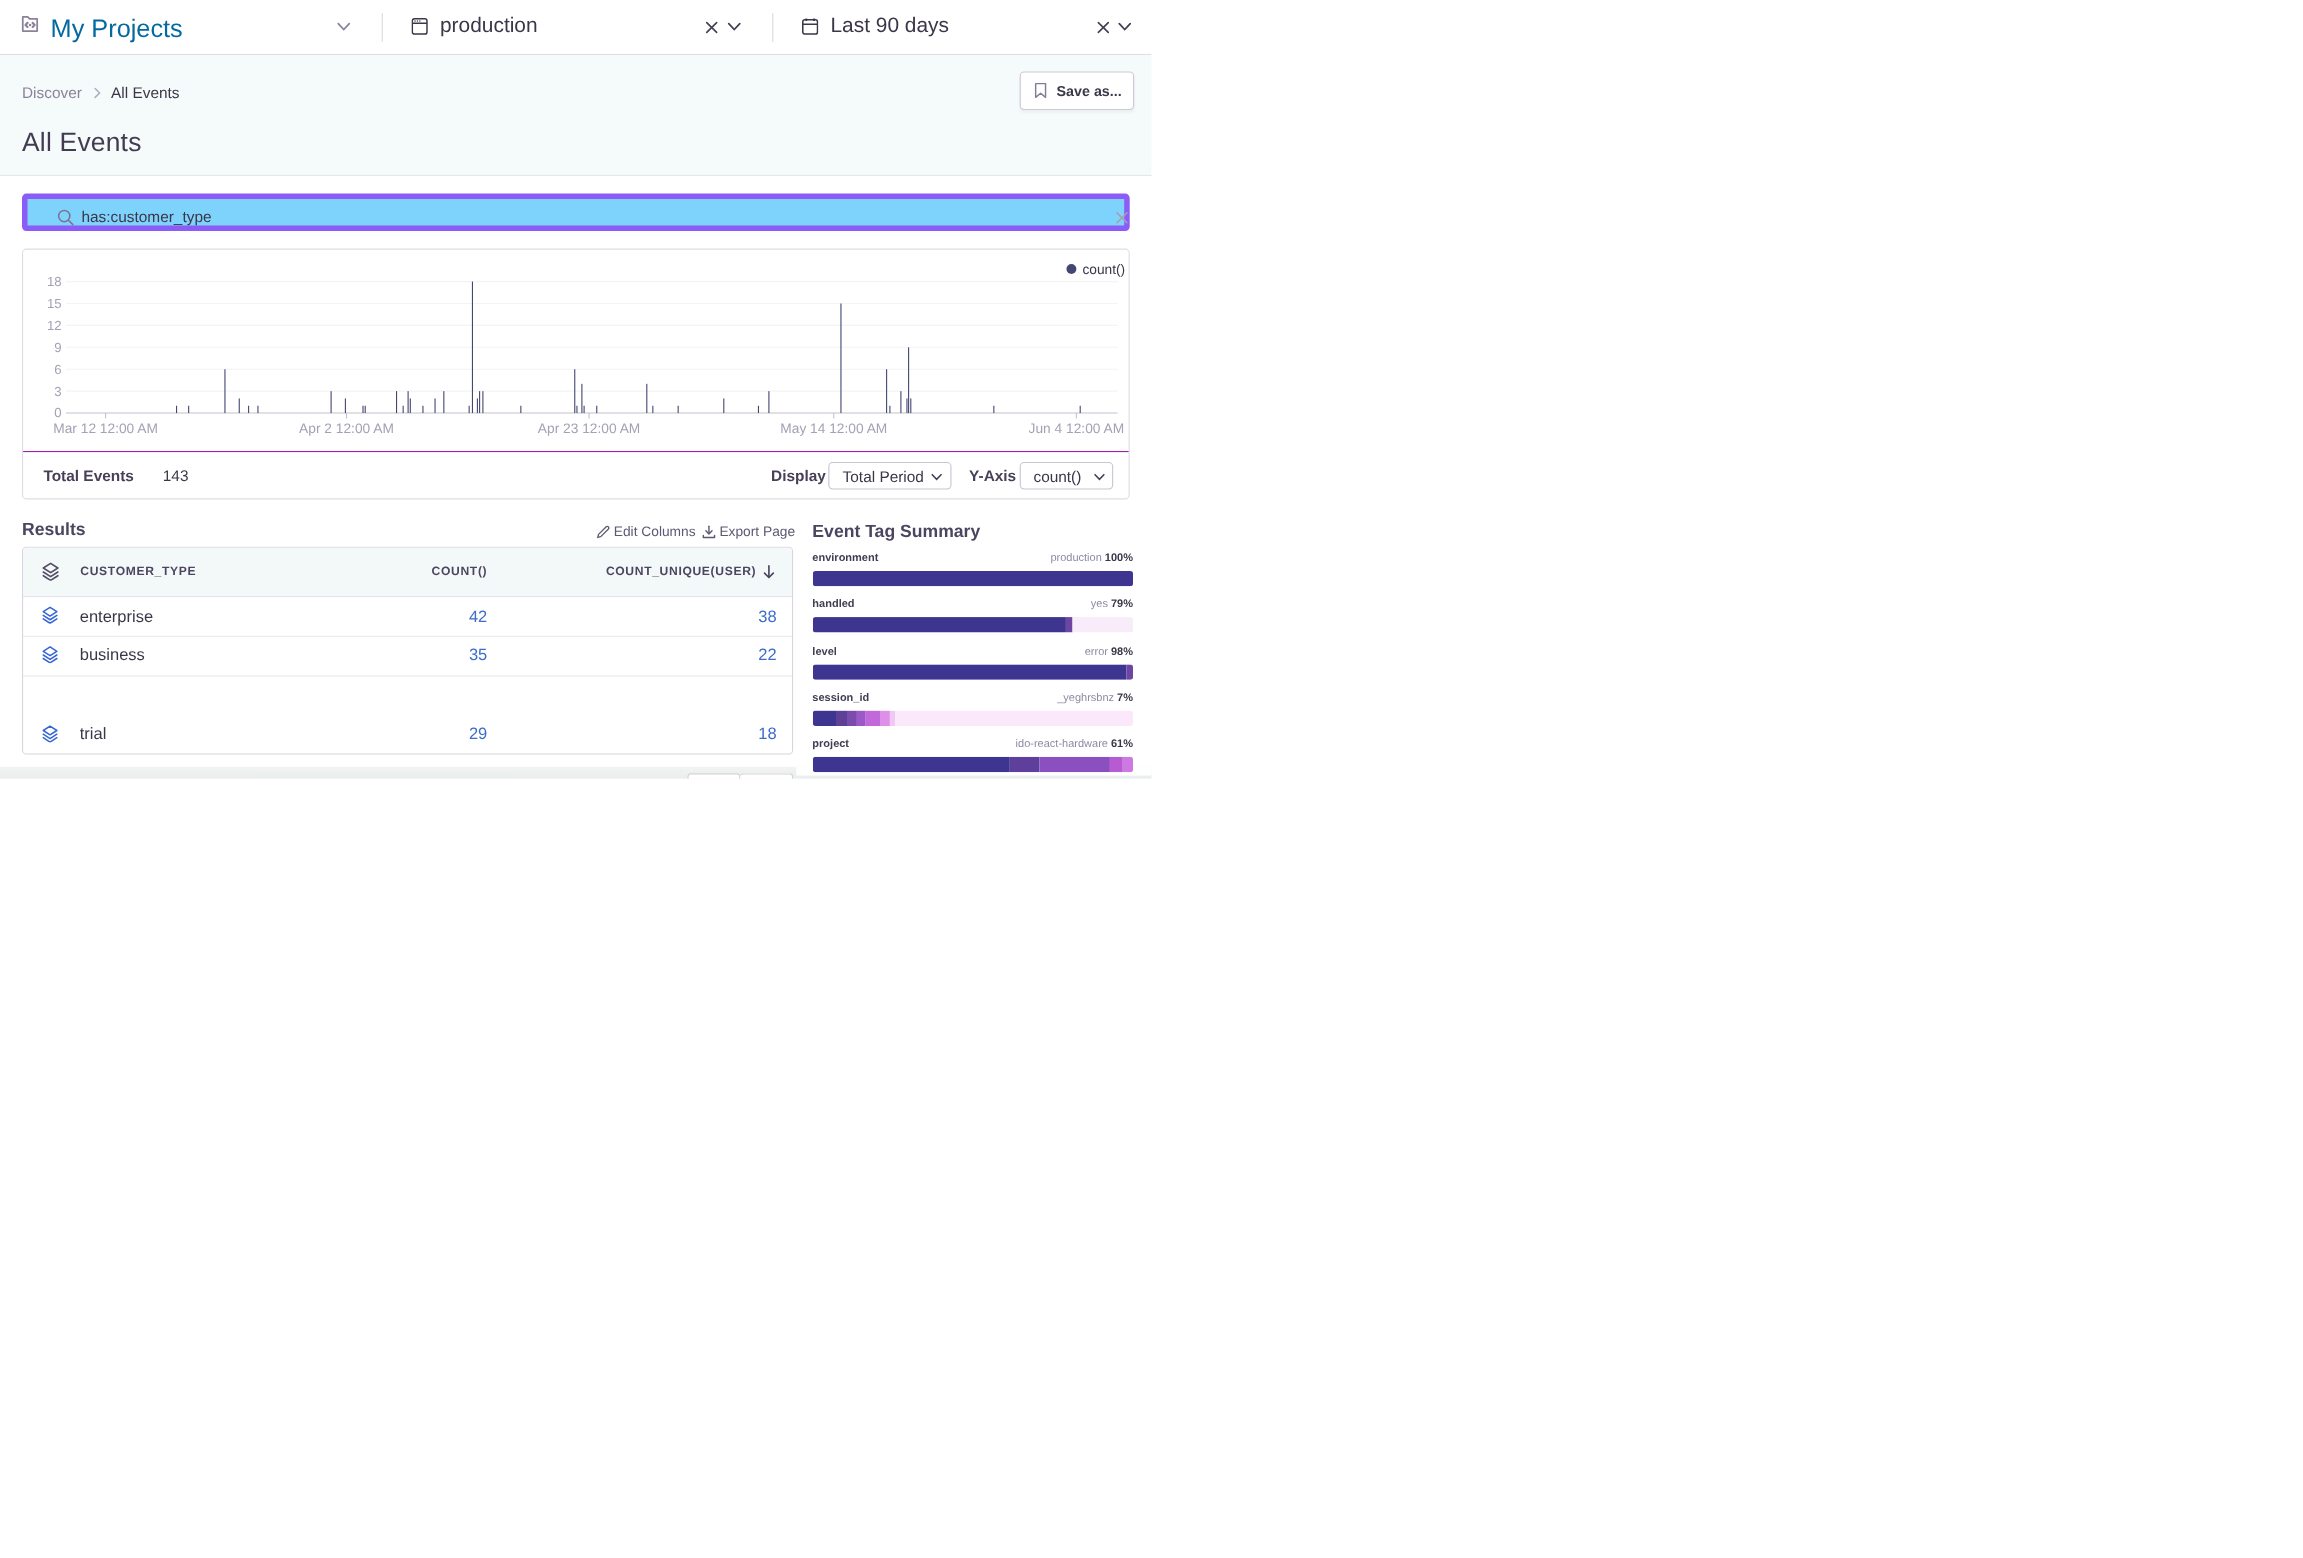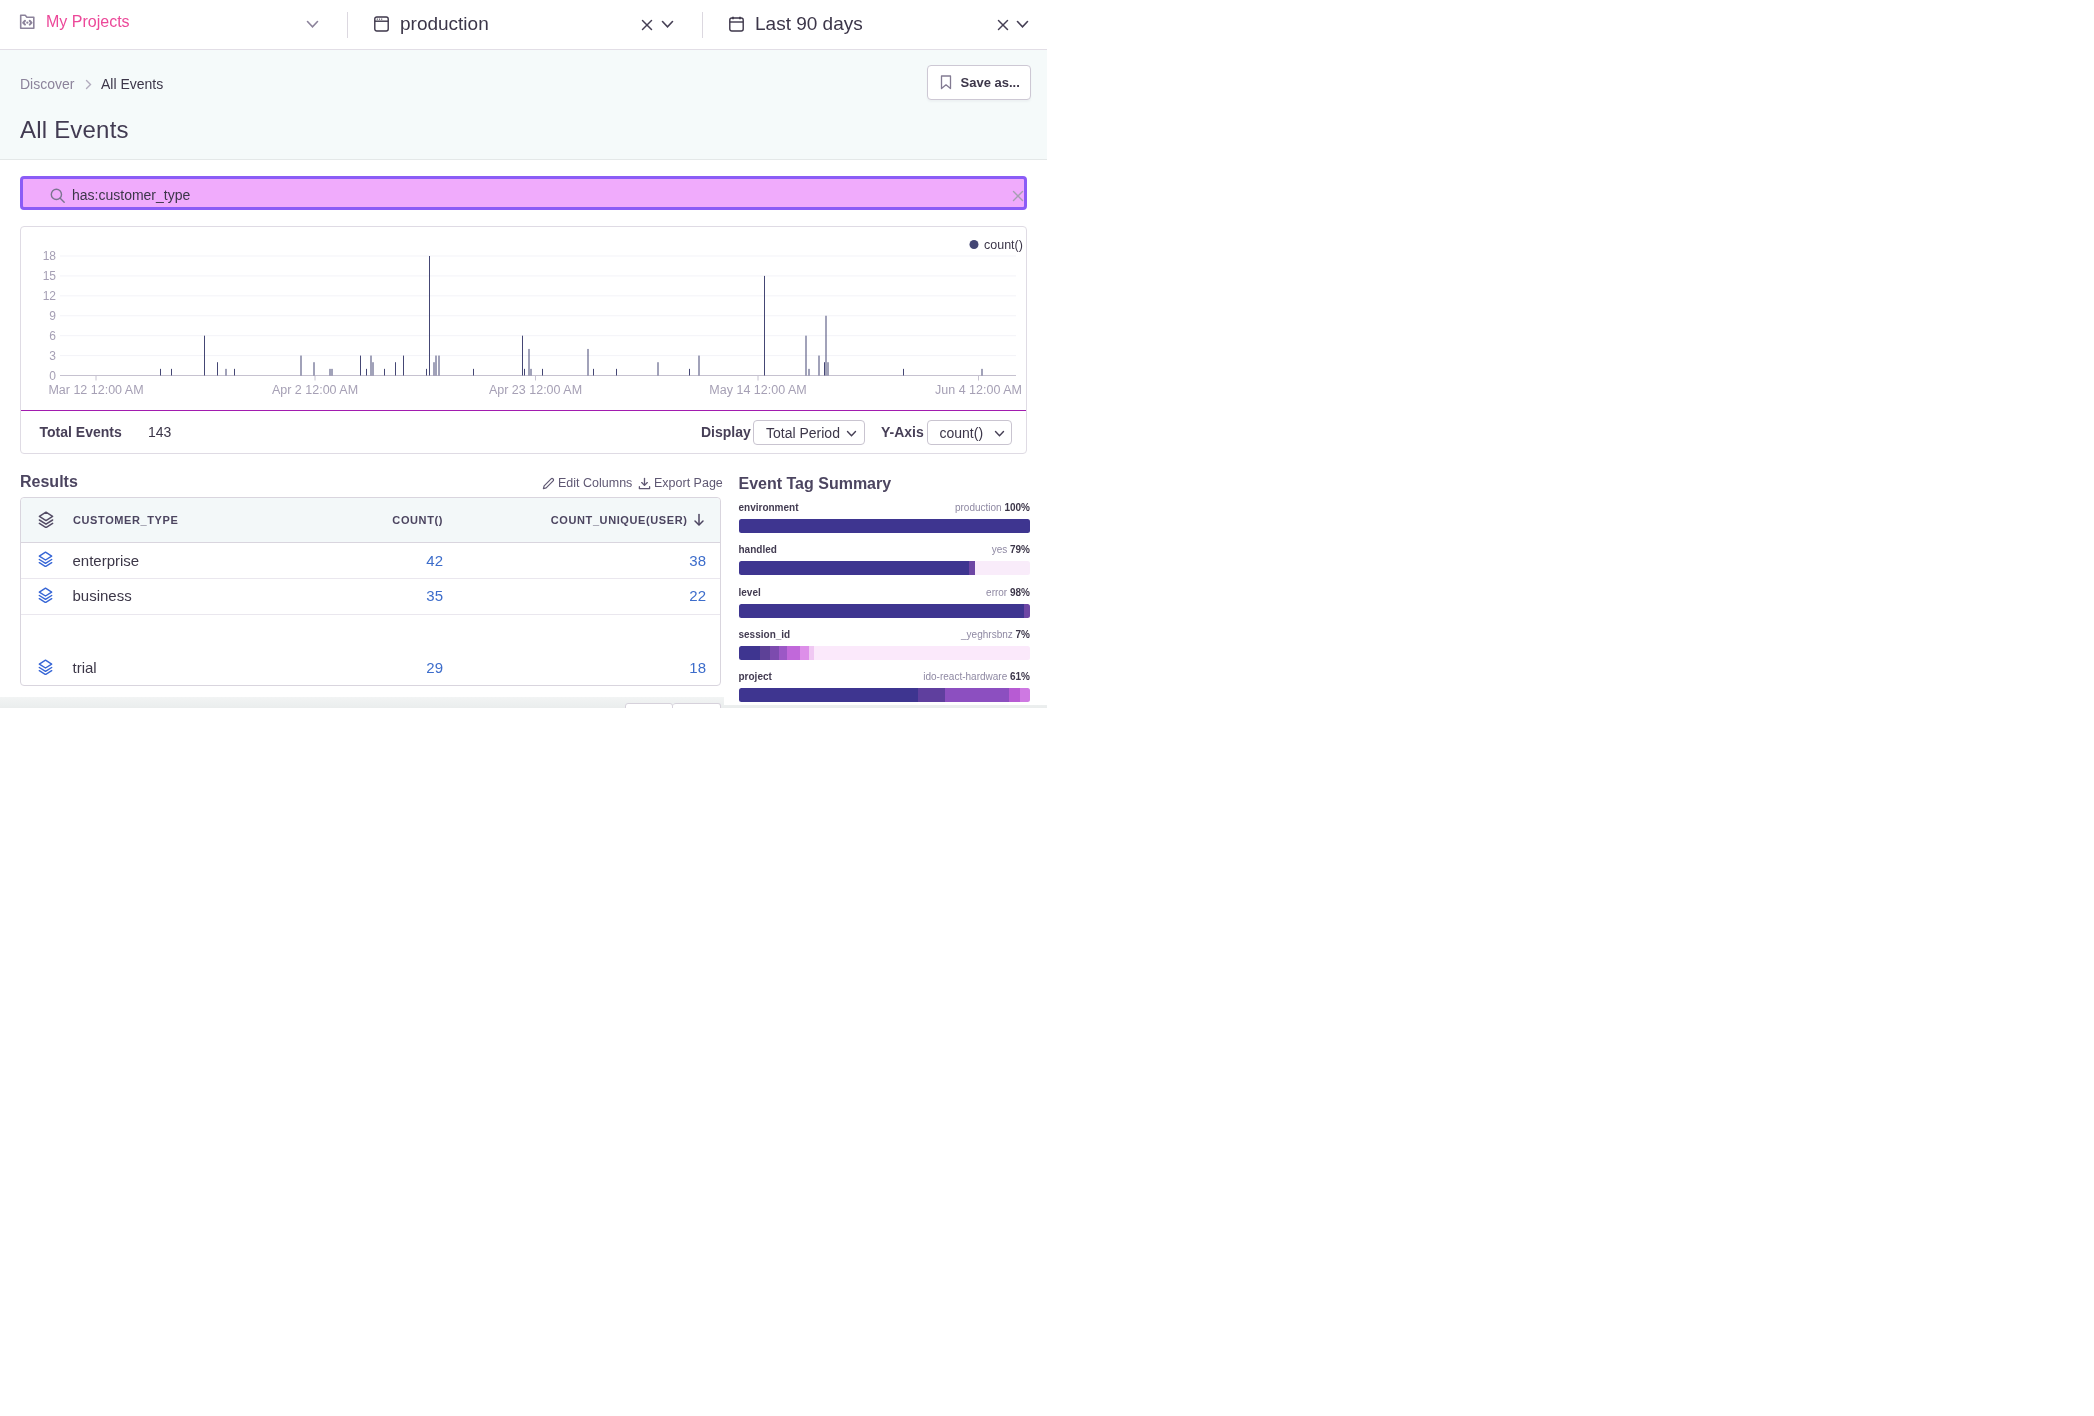--- a/index.html
+++ b/index.html
@@ -2,34 +2,34 @@
 <html><head>
 <meta charset="utf-8">
 <style>
 * { margin:0; padding:0; box-sizing:border-box; }
 html,body { width:1047px; height:708px; font-family:"Liberation Sans", sans-serif; background:#fff; overflow:hidden; }
 .abs { position:absolute; }
 #page { position:relative; width:1047px; height:708px; }
 
 
 #topbar { position:absolute; left:0; top:0; width:1047px; height:50px; background:#fff; border-bottom:1px solid #e2dee6; }
-.tb-text-lt { font-size:16px; color:#ec4899; }
+.tb-text-lt { font-size:23px; color:#0369a1; }
 .tb-text-dk { font-size:19px; color:#3c3649; }
 .tb-div { position:absolute; top:12px; width:1px; height:26px; background:#dcd8e0; }
 
 
 #pageheader { position:absolute; left:0; top:50px; width:1047px; height:110px; background:#f5fafa; border-bottom:1px solid #e4e8e8; }
 .crumb-lt { font-size:14px; color:#8c839b; }
 .crumb-dk { font-size:14px; color:#3c3649; }
 #title { position:absolute; left:20px; top:116px; font-size:24px; color:#423b52; font-weight:400; letter-spacing:0.2px; }
 #saveas { position:absolute; left:926.5px; top:65px; width:104px; height:35px; background:#fff; border:1px solid #cdc8d4; border-radius:4px; box-shadow:0 2px 2px rgba(60,54,73,0.04); }
 #saveas span { position:absolute; left:33px; top:9px; font-size:13px; font-weight:bold; color:#3c3649; }
 
 
-#search { position:absolute; left:20px; top:176px; width:1007px; height:34px; border:3px solid #8b5cf6; border-radius:4px; background:#f0abfc; }
+#search { position:absolute; left:20px; top:176px; width:1007px; height:34px; border:5px solid #8b5cf6; border-radius:4px; background:#7dd3fc; }
 #search .q { position:absolute; left:49px; top:8px; font-size:14px; color:#3c3649; }
 
 
 #chartpanel { position:absolute; left:20px; top:226px; width:1007px; height:228px; border:1px solid #dfdbe4; border-radius:4px; background:#fff; }
 #chartfooter { position:absolute; left:0px; top:183px; width:1005px; height:27px; border-top:1px solid #a21caf; }
 .cf-btn { position:absolute; top:8.5px; height:25px; border:1px solid #c9c4d0; border-radius:4px; background:#fff; font-size:14px; color:#3c3649; }
 .cf-lbl { position:absolute; top:13px; font-size:14px; font-weight:bold; color:#473f57; }
 
 
 #results-h { position:absolute; left:20px; top:473px; font-size:16px; font-weight:bold; color:#4c4560; }

